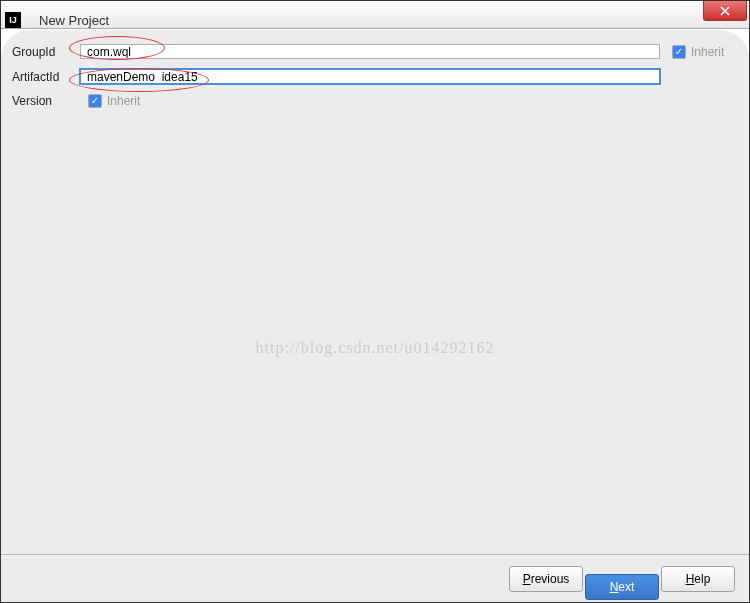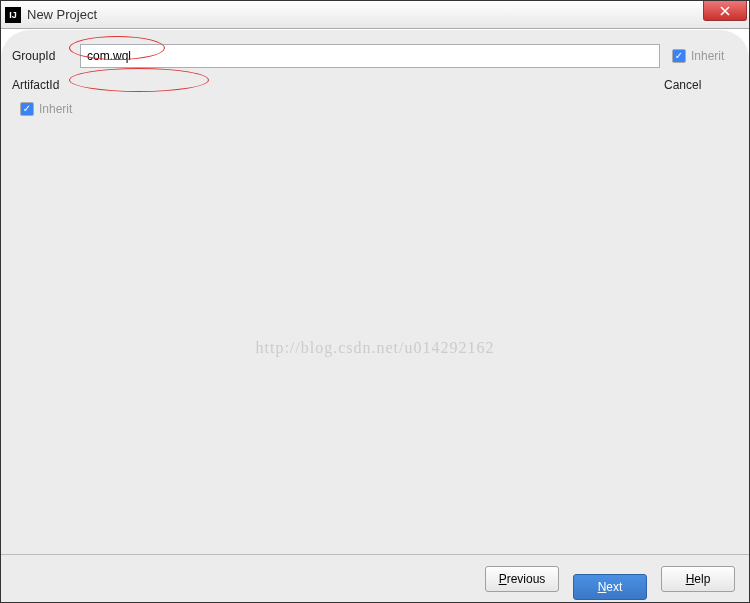--- a/index.html
+++ b/index.html
@@ -11,23 +11,24 @@
       height: 603px;
       border: 1px solid #333;
       position: relative;
       overflow: hidden;
     }
     .titlebar {
       height: 28px;
       background: linear-gradient(to bottom, #fefefe, #e8e8e8);
       border-bottom: 1px solid #aaa;
       display: flex;
-      align-items: center;
-      padding: 12px 4px;
+      align-items: flex-end;
+      padding: 0 4px;
       position: relative;
+      gap: 12px;
     }
     .app-icon {
       width: 16px; height: 16px;
       background: #000;
       color: #fff;
       font-size: 9px;
       font-weight: bold;
       display: flex;
       align-items: center;
       justify-content: center;
@@ -65,21 +66,21 @@
     }
     .form {
       display: grid;
       grid-template-columns: 64px 1fr 74px;
       row-gap: 10px;
       column-gap: 4px;
       align-items: center;
     }
     .label { color: #222; text-align: left; }
     .field {
-      height: 24px;
+      height: 15px;
       border: 1px solid #abadb3;
       background: #fff;
       padding: 0 6px;
       font-size: 12px;
       font-family: inherit;
       outline: none;
     }
     .field.focus {
       border: 1px solid #4a90d9;
       box-shadow: 0 0 0 1px #4a90d9;
@@ -125,21 +126,21 @@
       position: absolute;
       bottom: 0;
       left: 0;
       right: 0;
       height: 48px;
       border-top: 1px solid #bbb;
       display: flex;
       align-items: center;
       justify-content: flex-end;
       padding: 8px 14px;
-      gap: 14px;
+      gap: 2px;
       background: #ececec;
     }
     .btn {
       min-width: 74px;
       height: 26px;
       background: linear-gradient(to bottom, #fefefe, #e6e6e6);
       border: 1px solid #a0a0a0;
       border-radius: 3px;
       font-size: 12px;
       font-family: inherit;
@@ -173,23 +174,24 @@
   <div class="form">
 
     <div class="label">GroupId</div>
     <input class="field" value="com.wql" style="">
     <div class="inherit-cell">
       <div class="chk">✓</div>
       <span>Inherit</span>
     </div>
 
     <div class="label">ArtifactId</div>
+    <input class="field focus" value="mavenDemo_idea15" style="">
     <div></div>
 
-    <div class="label">Cancel</div>
+    <div class="label">Version</div>
     <div class="inherit-cell">
       <div class="chk">✓</div>
       <span>Inherit</span>
     </div>
 
   </div>
 
   <div class="circle" style="left:68px; top:6px; width:96px; height:24px;"></div>
   <div class="circle" style="left:68px; top:38px; width:140px; height:24px;"></div>
 

